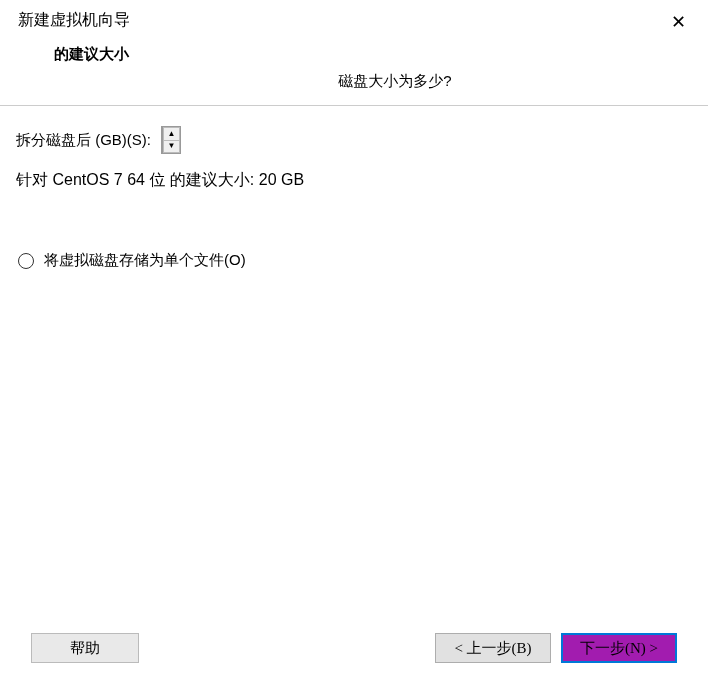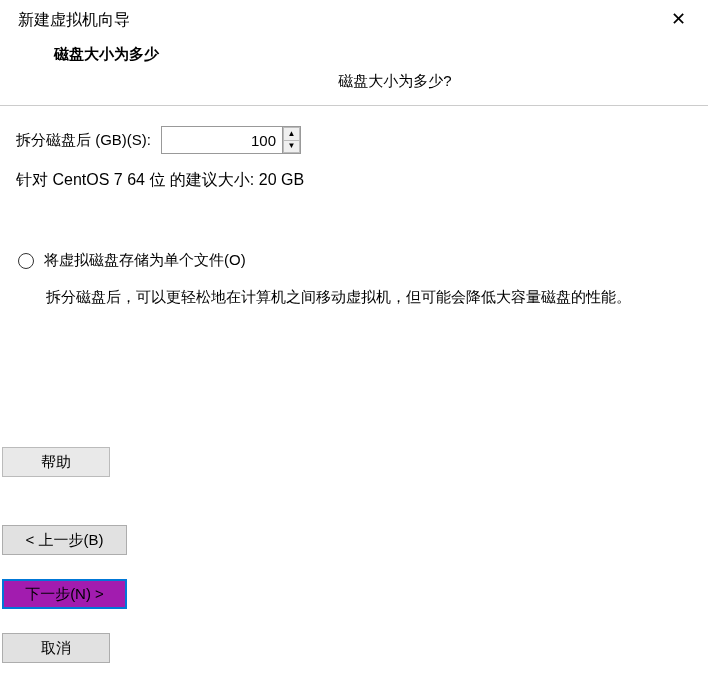--- a/index.html
+++ b/index.html
@@ -12,21 +12,21 @@
       font-size: 15px;
       color: #000;
       background: #fff;
       width: 708px;
       height: 677px;
       position: relative;
     }
     .titlebar {
       display: flex;
       justify-content: space-between;
-      align-items: flex-start;
+      align-items: flex-end;
       padding: 10px 16px 14px 18px;
     }
     .title {
       font-size: 16px;
     }
     .close {
       font-size: 18px;
       cursor: pointer;
       padding: 0 6px;
       line-height: 1;
@@ -142,96 +142,93 @@
       padding-left: 28px;
       padding-right: 4px;
       margin-top: -6px;
     }
     .button-bar {
       position: absolute;
       bottom: 14px;
       left: 0;
       right: 0;
       display: flex;
-      padding: 0 2px;
-      gap: 24px;
-      flex-direction: column;
+      padding: 0 31px;
+      gap: 10px;
     }
     .btn {
       height: 30px;
       font-size: 15px;
       font-family: inherit;
       cursor: pointer;
       display: flex;
       align-items: center;
       justify-content: center;
     }
     .btn-help {
       width: 108px;
       background: #e9e9e9;
       border: 1px solid #bbb;
     }
     .spacer {
       flex: 1;
     }
     .btn-nav {
-      width: 125px;
+      width: 116px;
       background: #e1e1e1;
       border: 1px solid #adadad;
+      font-family: Liberation Serif, serif;
     }
     .btn-nav.default {
       border: 2px solid #0078d7;
       background: #a21caf;
     }
     .btn-cancel {
       width: 108px;
       background: #e1e1e1;
       border: 1px solid #adadad;
     }
   </style>
 </head>
 <body>
 
 <div class="titlebar">
   <div class="title">新建虚拟机向导</div>
   <div class="close">✕</div>
 </div>
 
 <div class="header-block">
-  <div class="header-bold">磁盘大小为多少</div>
+  <div class="header-bold">的建议大小</div>
   <div class="header-sub">磁盘大小为多少?</div>
 </div>
 
 <div class="divider"></div>
 
 <div class="content">
 
   <div class="size-row">
     <span class="size-label">拆分磁盘后 (GB)(S):</span>
     <div class="spinner-wrap">
-      <input class="spinner-input" type="text" value="100" style="">
       <div class="spinner-btns">
         <div class="spin-btn">▲</div>
         <div class="spin-btn">▼</div>
       </div>
     </div>
   </div>
 
   <div class="rec-size">针对 CentOS 7 64 位 的建议大小: 20 GB</div>
 
   <div class="radio-group">
     <label class="radio-row">
       <span class="radio-circle"></span>
       <span>将虚拟磁盘存储为单个文件(O)</span>
     </label>
 
 
-    <div class="radio-note">拆分磁盘后，可以更轻松地在计算机之间移动虚拟机，但可能会降低大容量磁盘的性能。</div>
   </div>
 </div>
 
 <div class="button-bar">
   <button class="btn btn-help">帮助</button>
   <div class="spacer"></div>
   <button class="btn btn-nav">&lt; 上一步(B)</button>
   <button class="btn btn-nav default">下一步(N) &gt;</button>
-  <button class="btn btn-cancel">取消</button>
 </div>
 
 </body></html>

